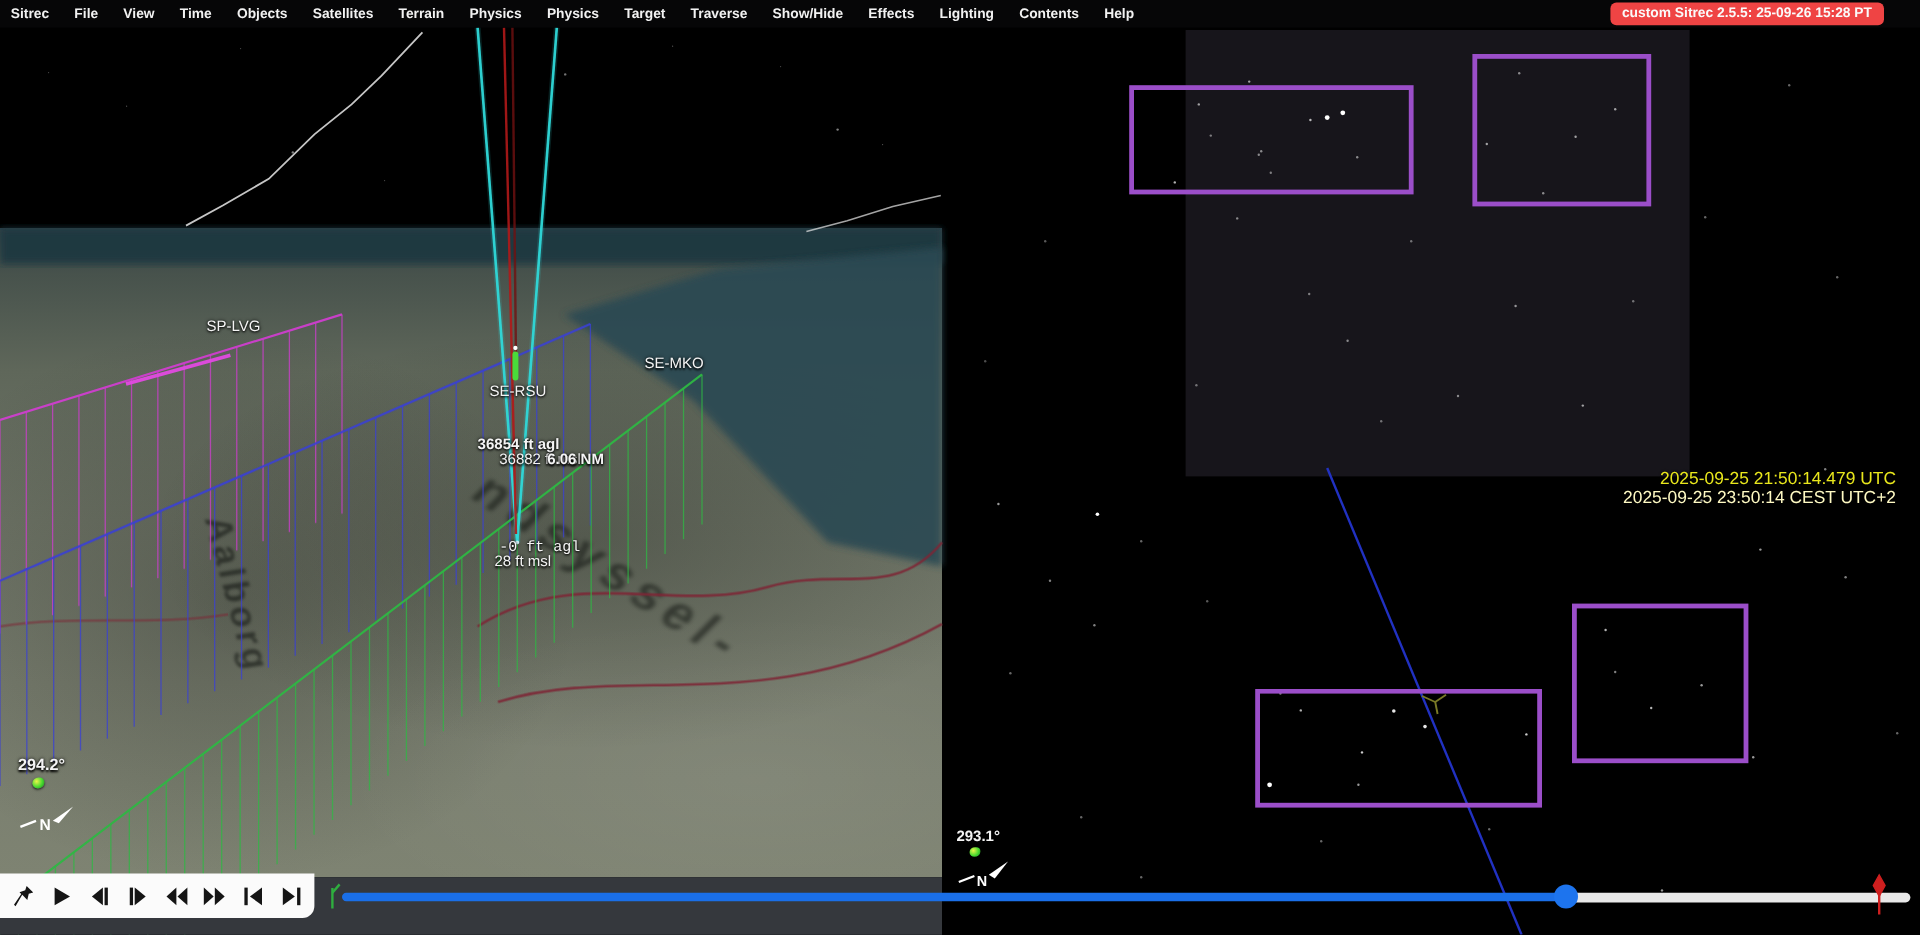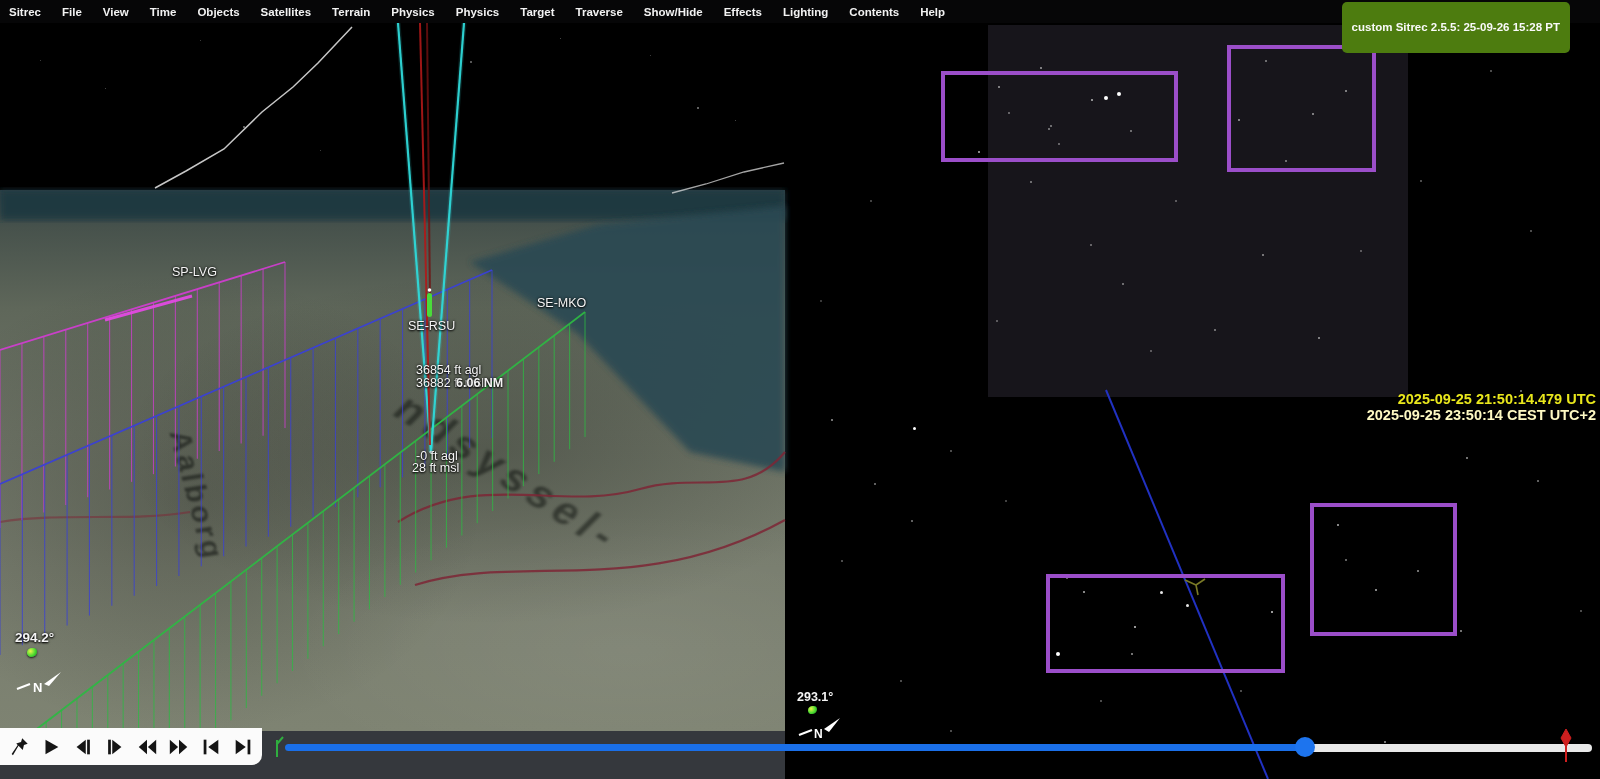--- a/index.html
+++ b/index.html
@@ -5,22 +5,22 @@
   html,body{margin:0;padding:0;}
   body{
     width:1600px;height:779px;background:#000;overflow:hidden;position:relative;
     font-family:"Liberation Sans","DejaVu Sans",sans-serif;
     -webkit-font-smoothing:antialiased;
   }
   
   .menubar{position:absolute;left:0;top:0;width:1600px;height:23px;background:#060607;
     display:flex;align-items:center;gap:21px;padding-left:9px;z-index:50;box-sizing:border-box;}
   .menu-item{color:#f2f2f2;font-size:11.5px;font-weight:700;white-space:nowrap;cursor:default;}
-  .version-pill{position:absolute;right:30px;top:2px;background:#4d7c0f;border-radius:5px;
-    color:#fafafa;font-size:11.5px;font-weight:700;padding:18px 10px;line-height:15px;z-index:51;}
+  .version-pill{position:absolute;right:30px;top:2px;background:#ef4444;border-radius:5px;
+    color:#fafafa;font-size:11.5px;font-weight:700;padding:2px 10px;line-height:15px;z-index:51;}
   
   .map{position:absolute;left:0;top:190px;width:785px;height:541px;z-index:1;overflow:hidden;
     background:
       radial-gradient(520px 250px at 62% 48%, rgba(22,26,22,0.30), rgba(22,26,22,0) 70%),
       radial-gradient(420px 330px at 24% 58%, rgba(26,29,25,0.28), rgba(26,29,25,0) 70%),
       radial-gradient(500px 200px at 80% 85%, rgba(255,255,255,0.06), rgba(255,255,255,0) 70%),
       linear-gradient(180deg,#2e4048 0%,#47524c 7%,#5f675a 22%,#6e7466 45%,#787d6e 70%,#7e8372 100%);}
   .map-label-city{position:absolute;left:196px;top:238px;font-size:30px;font-weight:700;
     color:rgba(18,22,19,0.60);filter:blur(1.3px);letter-spacing:3px;
     transform:rotate(75deg) skewX(-6deg);transform-origin:left top;}
@@ -30,21 +30,21 @@
   .bottom-strip{position:absolute;left:0;top:731px;width:785px;height:48px;background:#35383d;z-index:30;}
   
   .video-patch{position:absolute;left:988px;top:25px;width:420px;height:372px;background:#17151b;z-index:3;}
   .star{position:absolute;background:#fff;border-radius:50%;z-index:12;}
   .detection-box{position:absolute;border:4px solid #9b4ec9;z-index:15;box-sizing:border-box;}
   
   .hud{position:absolute;color:#f4f4f4;text-shadow:0 0 3px #000,0 1px 2px #000;z-index:20;white-space:nowrap;}
   .track-label{font-size:12.5px;font-weight:400;}
   .readout{font-size:12.5px;line-height:12.5px;}
   .heading{font-size:13.5px;font-weight:700;}
-  .ts{position:absolute;right:4px;text-align:center;font-size:14.5px;font-weight:700;z-index:20;
+  .ts{position:absolute;right:20px;text-align:center;font-size:14.5px;font-weight:400;z-index:20;
     text-shadow:0 0 2px #000;white-space:nowrap;}
   .compass-blob{position:absolute;width:10px;height:9px;border-radius:50% 40% 55% 45%;z-index:20;
     background:radial-gradient(circle at 35% 35%, #e8f54a 0%, #46d830 55%, #1c7a18 100%);
     box-shadow:0 1px 2px rgba(0,0,0,.8);}
   
   #decor{position:absolute;left:0;top:0;z-index:10;pointer-events:none;}
   #timeline-marks{position:absolute;left:0;top:0;z-index:45;pointer-events:none;}
   
   .playbar{position:absolute;left:0;top:728px;width:262px;height:37px;background:#fbfbfb;
     border-radius:0 0 10px 0;display:flex;align-items:center;gap:6px;padding-left:6px;
@@ -215,25 +215,25 @@
     <line x1="799" y1="735" x2="812" y2="730" stroke="#fff" stroke-width="2"></line>
     <text x="814" y="738" fill="#fff" font-size="12" font-weight="bold">N</text>
     <polygon points="824,729 840,718 829,732" fill="#fff"></polygon>
   </g>
 </svg>
 
 <div class="hud track-label" style="left:172px;top:265px;">SP-LVG</div>
 <div class="hud track-label" style="left:408px;top:276px;margin-top:43px;">SE-RSU</div>
 <div class="hud track-label" style="left:537px;top:296px;">SE-MKO</div>
 
-<div class="hud readout" style="left:416px;top:364px;">36854 ft agl</div>
+<div class="hud readout" style="left:398px;top:364px;font-weight:bold;">36854 ft agl</div>
 <div class="hud readout" style="left:416px;top:377px;">36882 ft msl</div>
 <div class="hud readout" style="left:416px;top:377px;font-weight:700;padding-left:40px;">6.06 NM</div>
 
-<div class="hud readout" style="left:416px;top:450px;">-0 ft agl</div>
+<div class="hud readout" style="left:416px;top:450px;font-family:Liberation Mono, monospace;">-0 ft agl</div>
 <div class="hud readout" style="left:412px;top:462px;">28 ft msl</div>
 
 <div class="hud heading" style="left:15px;top:630px;">294.2°</div>
 <div class="compass-blob" style="left:27px;top:648px;"></div>
 
 <div class="hud heading" style="left:797px;top:690px;font-size:12.5px;">293.1°</div>
 <div class="compass-blob" style="left:808px;top:706px;width:9px;height:8px;"></div>
 
 <div class="ts" style="top: 391px; color: rgb(233, 231, 28);">2025-09-25 21:50:14.479 UTC</div>
 <div class="ts" style="top: 407px; color: #fef9c3;">2025-09-25 23:50:14 CEST UTC+2</div>

